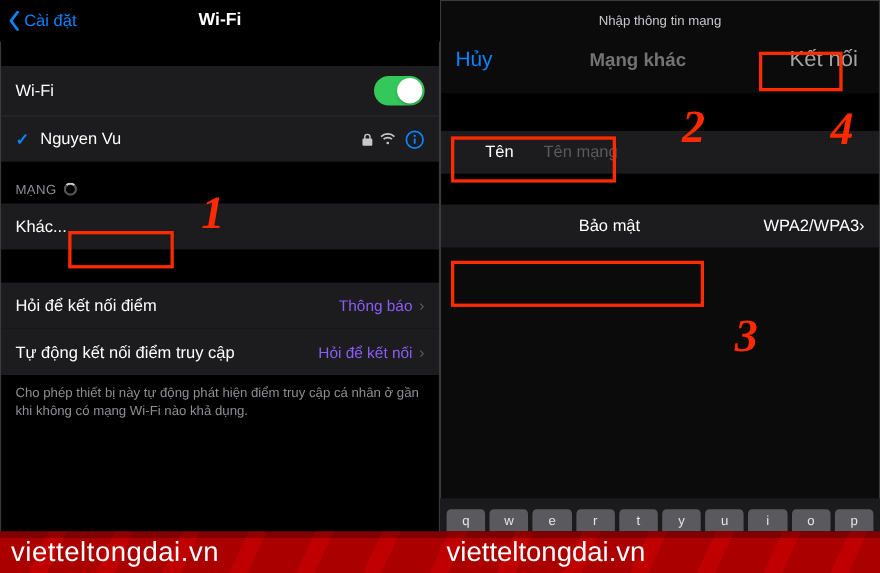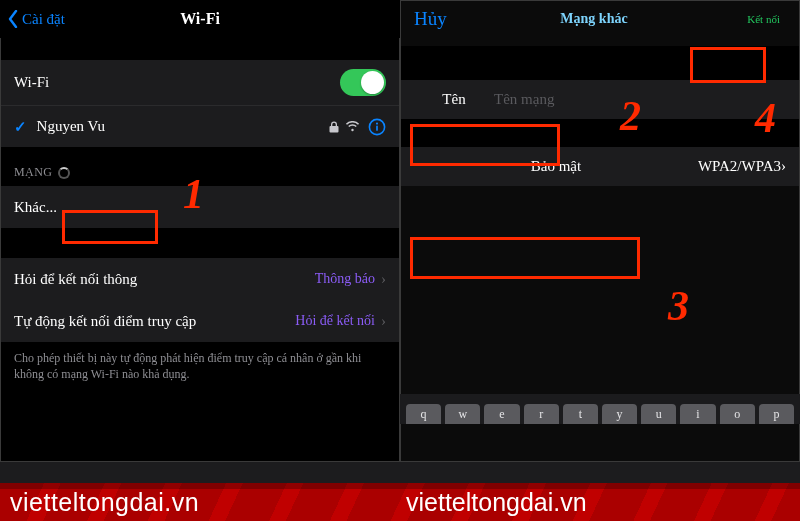--- a/index.html
+++ b/index.html
@@ -5,21 +5,21 @@
   * { box-sizing: border-box; margin: 0; padding: 0; }
   body {
     width: 800px; height: 521px;
     background: #1c1c1e;
     font-family: -apple-system, "Helvetica Neue", Arial, sans-serif;
     color: #fff;
     position: relative;
     overflow: hidden;
   }
   .panels { display: flex; width: 100%; height: 100%; }
-  .panel { width: 400px; height: 462px; background: #000; position: relative; overflow: hidden; font-family: Liberation Serif, serif; }
+  .panel { width: 400px; height: 521px; background: #000; position: relative; overflow: hidden; }
   .panel-right { background: #0b0b0b; }
 
   .chrome-border { position: absolute; inset: 0; border: 1px solid #3a3a3a; pointer-events:none; }
 
   
   .subhead {
     display: flex; align-items: center; justify-content: center;
     height: 38px;
     position: relative;
     background: #000;
@@ -54,22 +54,22 @@
   .check { color:#0a84ff; margin-right:10px; font-weight:bold; }
   .lock, .wifi-ic { color:#bfbfc3; margin-left:6px; font-size:13px; }
   .info-ic { color:#0a84ff; margin-left:8px; font-size:16px; }
 
   .spinner { width:12px; height:12px; border:2px solid #555; border-top-color:#ccc; border-radius:50%; display:inline-block; }
 
   
   .mini-title { text-align:center; font-size:12px; color:#c7c7cc; padding:12px 0 6px; }
   .navbar { display:flex; align-items:center; justify-content:space-between; padding: 8px 14px 16px; }
   .navbar .cancel { color:#0a84ff; font-size:19px; }
-  .navbar .center { color:#7dd3fc; font-size:14px; font-weight:600; }
-  .navbar .connect { color:#22c55e; font-size:11px; padding:3px 6px; }
+  .navbar .center { color:#737373; font-size:17px; font-weight:600; }
+  .navbar .connect { color:#a3a3a3; font-size:20px; padding:3px 6px; }
 
   .field-row { display:flex; align-items:center; padding:11px 14px; border-top:0.5px solid #2b2b2d; background:#1c1c1e; font-size:15px;text-align:center; }
   .field-row:first-of-type { border-top:none; }
   .field-label { min-width:80px; color:#fff; }
   .field-ph { color:#5a5a5e; }
   .spacer-dark { height: 28px; background:#000; }
 
   
   .anno-box { position:absolute; border:3px solid #ff2a00; pointer-events:none; }
   .anno-num { position:absolute; color:#ff2a00; font-size:42px; font-weight:700; font-family: Georgia, 'Times New Roman', serif; font-style:italic; pointer-events:none; }
@@ -152,39 +152,40 @@
     <div class="group">
       <div class="row">
         <span class="label">Khác...</span>
       </div>
     </div>
 
     <div style="height:30px;background:#000;"></div>
 
     <div class="group">
       <div class="row">
-        <span class="label">Hỏi để kết nối thông</span>
+        <span class="label">Hỏi để kết nối điểm</span>
         <span class="value">Thông báo</span>
         <span class="chev">›</span>
       </div>
     </div>
 
     <div class="group">
       <div class="row">
         <span class="label">Tự động kết nối điểm truy cập</span>
         <span class="value">Hỏi để kết nối</span>
         <span class="chev">›</span>
       </div>
     </div>
     <div class="footer-note">Cho phép thiết bị này tự động phát hiện điểm truy cập cá nhân ở gần khi không có mạng Wi-Fi nào khả dụng.</div>
   </div>
 
   <div class="panel panel-right">
     <div class="chrome-border"></div>
 
+    <div class="mini-title">Nhập thông tin mạng</div>
 
     <div class="navbar">
       <div class="cancel">Hủy</div>
       <div class="center">Mạng khác</div>
       <div class="connect">Kết nối</div>
     </div>
 
     <div style="height:34px;background:#000;"></div>
 
     <div class="group">

